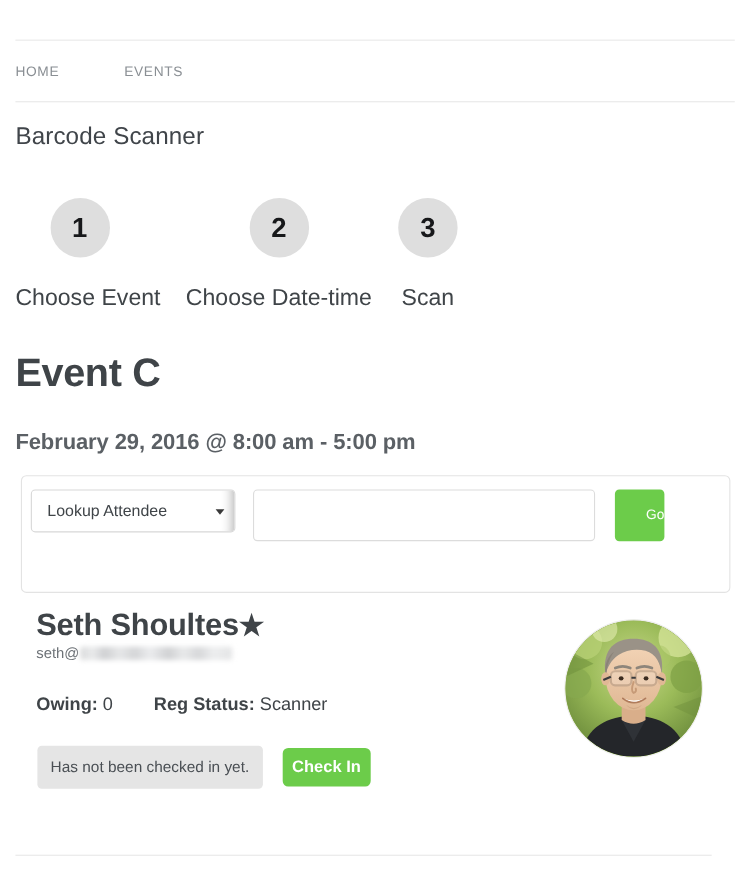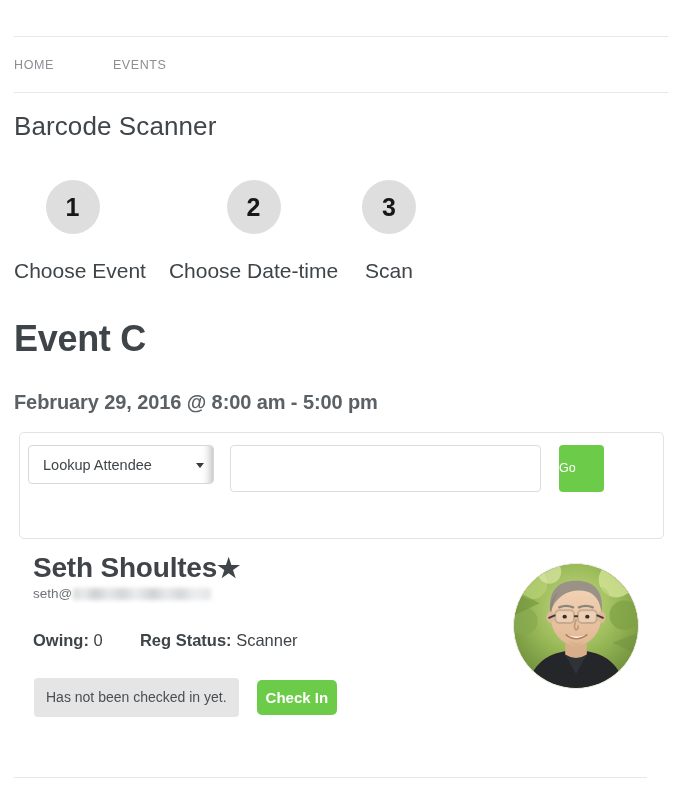--- a/index.html
+++ b/index.html
@@ -34,21 +34,21 @@
     text-decoration: none;
     font-weight: 400;
   }
   .nav-item.home { margin-left: 0; }
   .nav-item.events { margin-left: 59px; }
 
   
   .page-title {
     position: absolute;
     left: 14px; top: 111px;
-    font-size: 26px;
+    font-size: 22px;
     font-weight: 400;
     color: #40454a;
     margin: 0;
     letter-spacing: 0.1px;
   }
 
   
   .steps {
     position: absolute;
     left: 14px; top: 180px;
@@ -166,21 +166,21 @@
     height: 47px;
     background: #6ccc4a;
     border: none;
     border-radius: 4px;
     color: #ffffff;
     font-size: 12.5px;
     font-family: "Liberation Sans", sans-serif;
     cursor: pointer;
     line-height: 47px;
     padding: 0;
-    text-align: left;
+    text-align: right;
   }
 
   
   .attendee-name {
     position: absolute;
     left: 33px; top: 552px;
     margin: 0;
     font-size: 28px;
     font-weight: 700;
     color: #3f4448;

